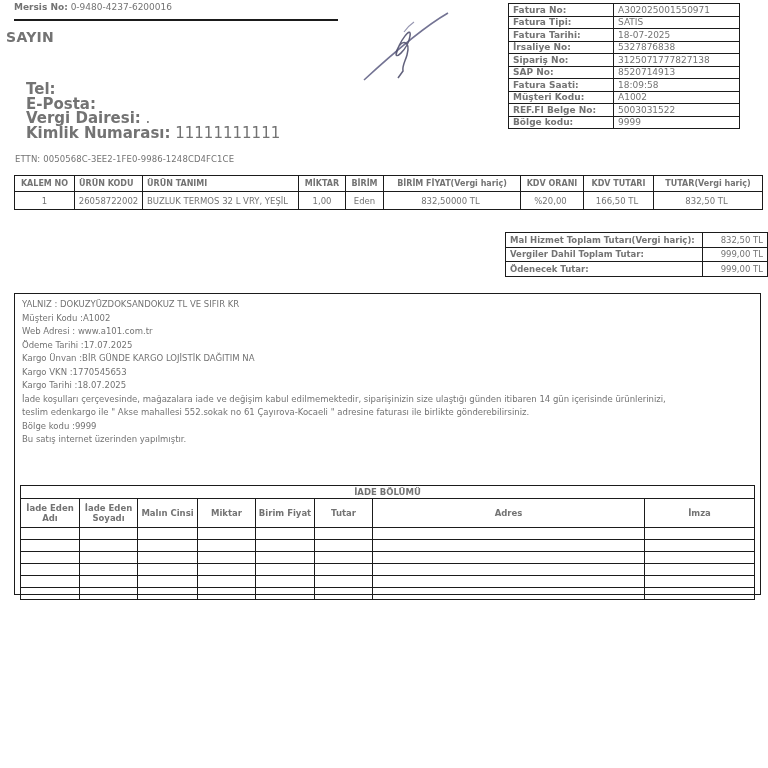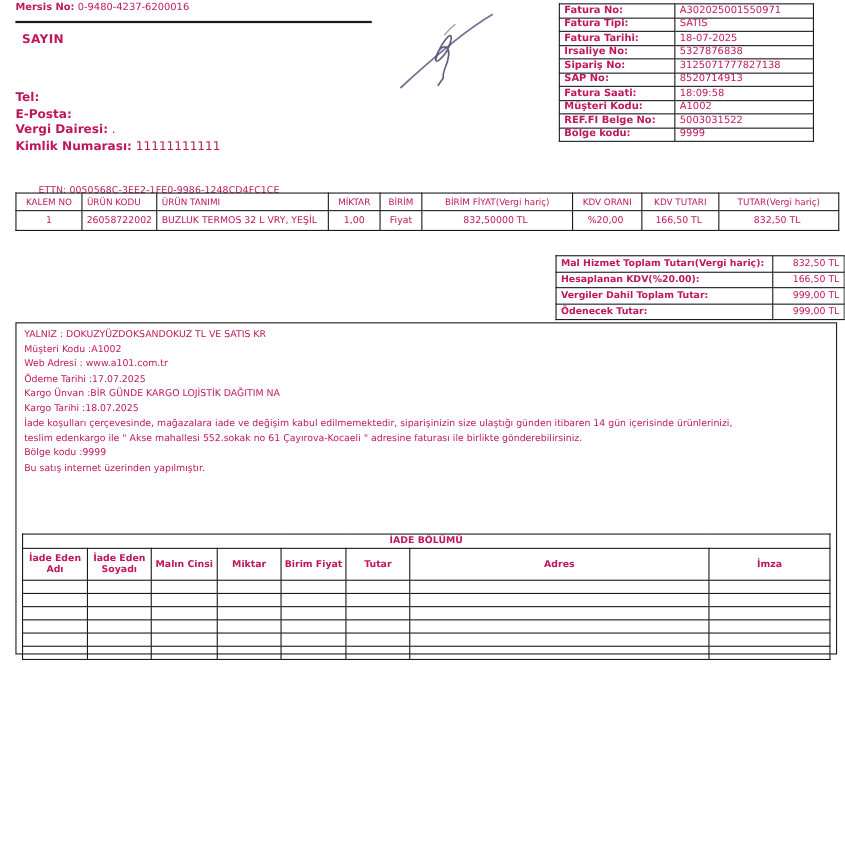--- a/index.html
+++ b/index.html
@@ -1,46 +1,46 @@
 <!DOCTYPE html>
 <html><head>
 <meta charset="utf-8">
 <style>
   html,body{margin:0;padding:0;background:#fff;}
   .page{
     position:relative;width:768px;height:768px;background:#ffffff;
     font-family:"DejaVu Sans","Liberation Sans",sans-serif;
-    color:#be185d;overflow:hidden;border-radius:27px;
+    color:#737373;overflow:hidden;border-radius:27px;
   }
   
   .mersis{position:absolute;left:14px;top:2px;font-size:9px;}
   .mersis .lbl{font-weight:bold;}
   .topline{position:absolute;left:14px;top:19px;width:324px;border-top:2px solid #1b1b1b;}
-  .sayin{position:absolute;left:20px;top:29px;font-size:11px;font-weight:bold;letter-spacing:.3px;}
-  .contact{position:absolute;left:14px;top:82px;font-size:11px;line-height:14.5px;}
+  .sayin{position:absolute;left:6px;top:29px;font-size:14px;font-weight:bold;letter-spacing:.3px;}
+  .contact{position:absolute;left:26px;top:82px;font-size:15px;line-height:14.5px;}
   .contact .lbl{font-weight:bold;}
   
   .sig{position:absolute;left:352px;top:8px;width:110px;height:80px;}
   
   .info-table{position:absolute;left:508px;top:3px;border-collapse:collapse;table-layout:fixed;padding-left:24px;}
   .info-table th,.info-table td{
     border:1.5px solid #1b1b1b;font-size:9px;height:11.5px;
     padding:0 0 0 4px;text-align:left;vertical-align:middle;white-space:nowrap;overflow:hidden;
   }
   .info-table th{width:100px;font-weight:bold;}
   .info-table td{width:121px;font-weight:normal;}
   
-  .ettn{position:absolute;left:15px;top:168px;font-size:8.5px;letter-spacing:.1px;margin-left:20px;}
+  .ettn{position:absolute;left:15px;top:154px;font-size:8.5px;letter-spacing:.1px;}
   
   .items-table{position:absolute;left:14px;top:175px;border-collapse:collapse;table-layout:fixed;width:748px;}
   .items-table th,.items-table td{
     border:1.5px solid #1b1b1b;font-size:8px;vertical-align:middle;
     padding:1px 2px;white-space:nowrap;overflow:hidden;
   }
-  .items-table th{font-weight:normal;height:13px;text-align:center;margin-left:33px;}
+  .items-table th{font-weight:bold;height:13px;text-align:center;margin-left:33px;}
   .items-table td{height:15px;text-align:center;font-size:8.5px;}
   .items-table .al{text-align:left;padding-left:4px;}
   .items-table .ar{padding-right:5px;}
   
   .totals-table{position:absolute;left:505px;top:232px;border-collapse:collapse;table-layout:fixed;}
   .totals-table th,.totals-table td{
     border:1.5px solid #1b1b1b;font-size:8.5px;height:13.5px;vertical-align:middle;white-space:nowrap;
   }
   .totals-table th{width:192px;text-align:left;font-weight:bold;padding:0 0 0 4px;overflow:hidden;}
   .totals-table td{width:60px;text-align:right;padding:0 4px 0 0;}
@@ -150,57 +150,54 @@
         <th>KDV TUTARI</th>
         <th>TUTAR(Vergi hariç)</th>
       </tr>
     </thead>
     <tbody>
       <tr>
         <td>1</td>
         <td>26058722002</td>
         <td class="al">BUZLUK TERMOS 32 L VRY, YEŞİL</td>
         <td>1,00</td>
-        <td>Fiyat</td>
+        <td>Eden</td>
         <td class="ar">832,50000 TL</td>
         <td class="ar">%20,00</td>
         <td class="ar">166,50 TL</td>
         <td class="ar">832,50 TL</td>
       </tr>
     </tbody>
   </table>
 
   <table class="totals-table">
     <tbody>
       <tr>
           <th>Mal Hizmet Toplam Tutarı(Vergi hariç):</th>
           <td>832,50 TL</td>
         </tr>
       <tr>
-          <th>Hesaplanan KDV(%20.00):</th>
-          <td>166,50 TL</td>
-        </tr>
-      <tr>
           <th>Vergiler Dahil Toplam Tutar:</th>
           <td>999,00 TL</td>
         </tr>
       <tr>
           <th>Ödenecek Tutar:</th>
           <td>999,00 TL</td>
         </tr>
     </tbody>
   </table>
 
   <div class="lowbox">
     <div class="notes">
-      <div>YALNIZ : DOKUZYÜZDOKSANDOKUZ TL VE SATIS KR</div>
+      <div>YALNIZ : DOKUZYÜZDOKSANDOKUZ TL VE SIFIR KR</div>
       <div>Müşteri Kodu :A1002</div>
       <div>Web Adresi : www.a101.com.tr</div>
       <div>Ödeme Tarihi :17.07.2025</div>
       <div>Kargo Ünvan :BİR GÜNDE KARGO LOJİSTİK DAĞITIM NA</div>
+      <div>Kargo VKN :1770545653</div>
       <div>Kargo Tarihi :18.07.2025</div>
       <div>İade koşulları çerçevesinde, mağazalara iade ve değişim kabul edilmemektedir, siparişinizin size ulaştığı günden itibaren 14 gün içerisinde ürünlerinizi,</div>
       <div>teslim edenkargo ile " Akse mahallesi 552.sokak no 61 Çayırova-Kocaeli " adresine faturası ile birlikte gönderebilirsiniz.</div>
       <div>Bölge kodu :9999</div>
       <div>Bu satış internet üzerinden yapılmıştır.</div>
     </div>
 
     <table class="iade-table">
       <colgroup>
         <col style="width:59px">

